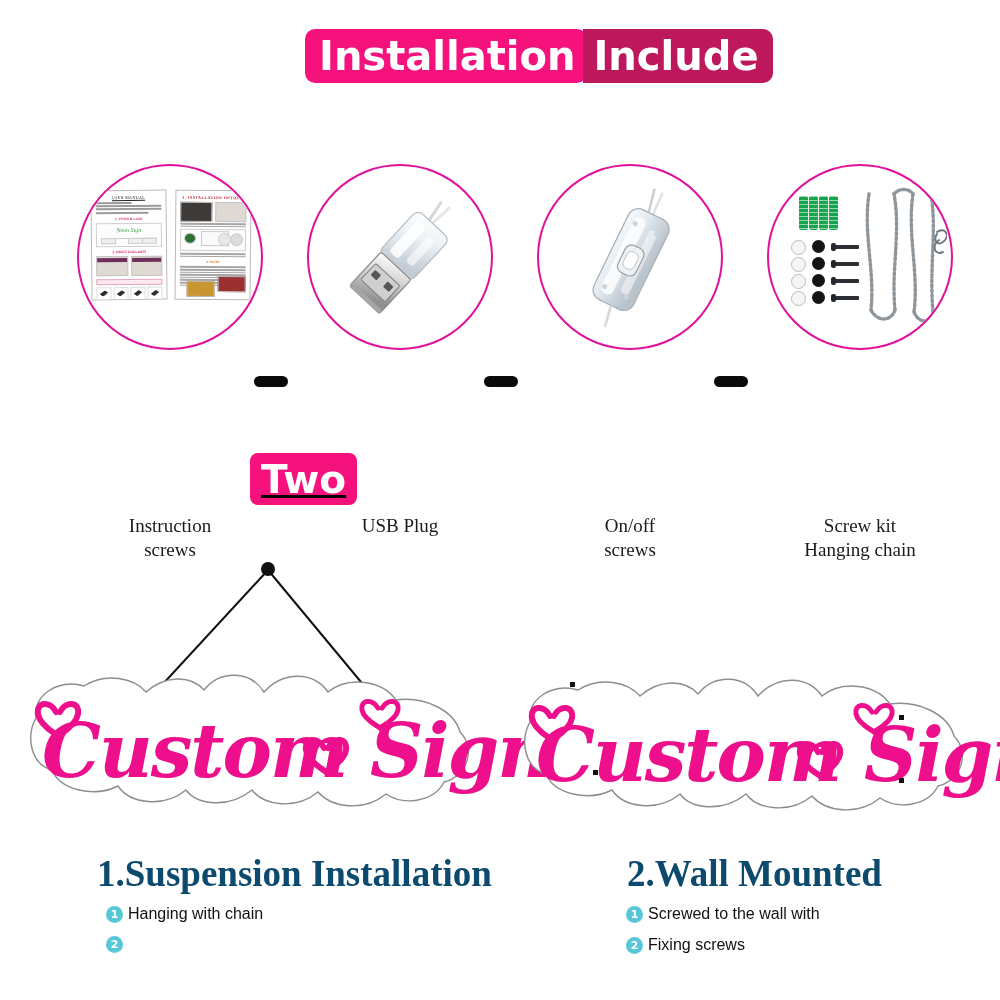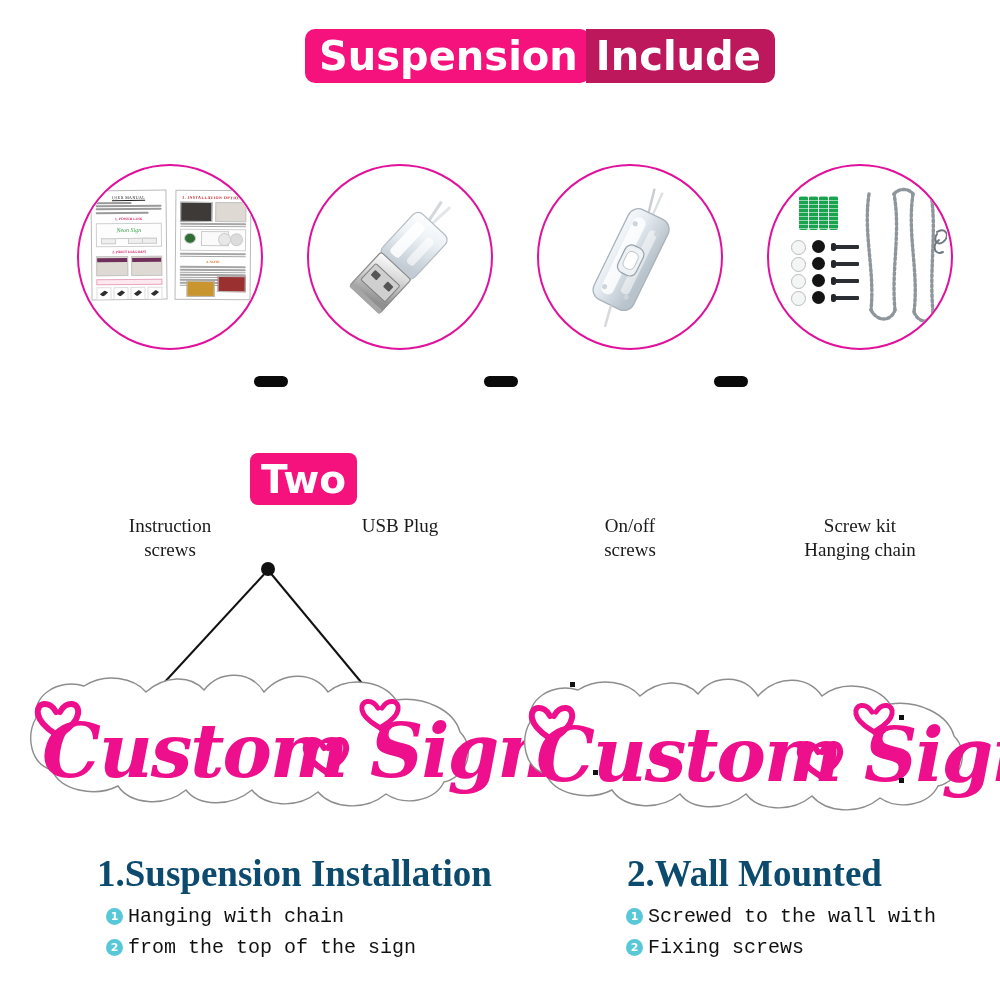--- a/index.html
+++ b/index.html
@@ -27,21 +27,21 @@
     line-height:1;
     padding:0 10px;
   }
   .banner .seg.pink{background:#F5127D;border-radius:8px 0 0 8px;}
   .banner .seg.black{background:#be185d;border-radius:0 8px 8px 0;}
 
   #banner-accessories{left:305px;top:29px;height:54px;font-size:40px;}
   #banner-accessories .seg.pink{border-radius:10px;padding:0 12px 0 14px;}
   #banner-accessories .seg.black{border-radius:0 10px 10px 0;padding:0 14px 0 10px;margin-left:-4px;}
 
-  #banner-methods{left:250px;top:453px;height:52px;font-size:39px;}
+  #banner-methods{left:250px;top:453px;height:52px;font-size:39px;text-decoration:underline;}
   #banner-methods .seg.pink{border-radius:8px;padding:0 11px;}
   #banner-methods .seg.black{border-radius:0 10px 10px 0;padding:0 14px 0 10px;margin-left:-3px;}
 
   
   .acc-row{position:absolute;left:0;top:148px;width:1000px;height:190px;}
   .acc-item{position:absolute;top:16px;width:186px;height:186px;}
   .acc-circle{
     position:absolute;left:0;top:0;width:100%;height:100%;
     border-radius:50%;
     border:2.5px solid #E0119B;
@@ -132,29 +132,29 @@
     font-weight:bold;font-size:37px;color:#0c4a6e;white-space:nowrap;
   }
   .bullet-row{position:absolute;display:flex;align-items:center;gap:5px;white-space:nowrap;}
   .bnum{
     width:17px;height:17px;border-radius:50%;
     background:#58C8D8;color:#fff;
     font-family:"DejaVu Sans", sans-serif;font-size:11px;font-weight:bold;
     display:flex;align-items:center;justify-content:center;
     flex:0 0 auto;
   }
-  .btext{font-family:Liberation Mono, monospace;font-size:20px;color:#111;}
+  .btext{font-family:Liberation Sans, sans-serif;font-size:16px;color:#111;}
 </style>
 </head>
 <body>
 
 <div class="page">
 
   <div class="banner" id="banner-accessories">
-    <div class="seg pink">Suspension</div>
+    <div class="seg pink">Installation</div>
     <div class="seg black">Include</div>
   </div>
 
   <div class="acc-row">
 
     <div class="acc-item" style="left:77px">
       <div class="acc-circle">
         <div class="acc-inner">
           <div class="manual">
             <div class="m-page left">
@@ -409,21 +409,20 @@
     <div class="hole" style="left:391px;top:118px"></div>
   </div>
 
   <div class="method-head" style="left:97px;top:852px">1.Suspension Installation</div>
   <div class="bullet-row" style="left:106px;top:905px">
     <div class="bnum">1</div>
     <div class="btext">Hanging with chain</div>
   </div>
   <div class="bullet-row" style="left:106px;top:936px">
     <div class="bnum">2</div>
-    <div class="btext">from the top of the sign</div>
   </div>
 
   <div class="method-head" style="left:627px;top:852px">2.Wall Mounted</div>
   <div class="bullet-row" style="left:626px;top:905px">
     <div class="bnum">1</div>
     <div class="btext">Screwed to the wall with</div>
   </div>
   <div class="bullet-row" style="left:626px;top:936px">
     <div class="bnum">2</div>
     <div class="btext">Fixing screws</div>

